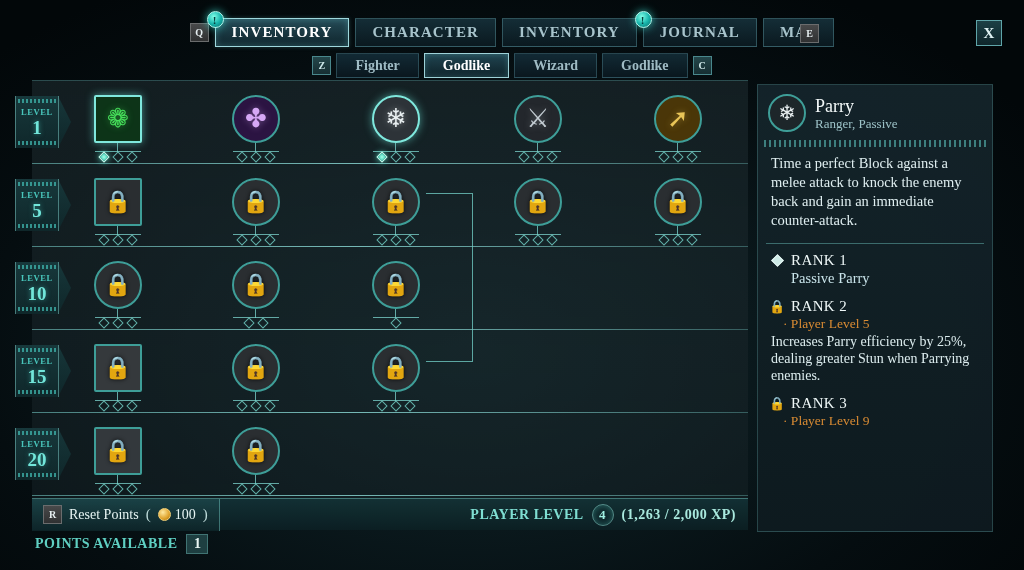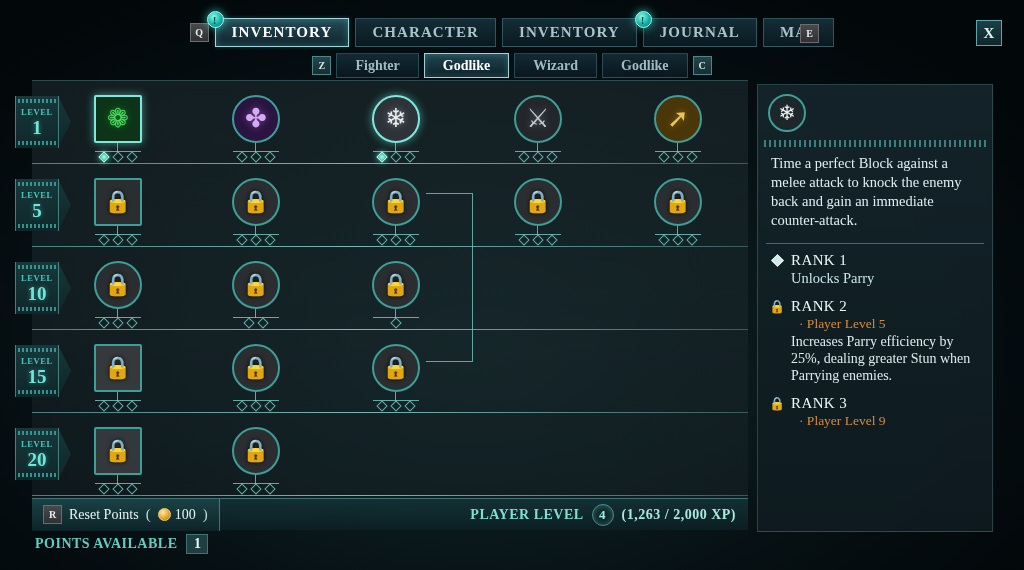--- a/index.html
+++ b/index.html
@@ -244,22 +244,22 @@
   }
   .drule { height:1px; margin:4px 8px; background:rgba(110,200,195,.45); }
   .ddesc { padding:7px 13px 9px 13px; color:#dfeef0; font-size:14.5px; line-height:19px; }
   .dranks { padding:4px 13px 0 13px; }
   .rank { margin-bottom: 11px; }
   .rankhead { display:flex; align-items:center; gap:7px; }
   .rankname { color:#eef7f7; font-size:15px; letter-spacing:.4px; }
   .rankicon { width:13px; height:13px; display:flex; align-items:center; justify-content:center; flex:none; }
   .diamond-pip { width:9px; height:9px; transform:rotate(45deg); border:1.5px solid #e7f6f4; background:#cdeae6; }
   .lock-glyph { color:#d99a32; font-size:13px; line-height:13px; }
-  .rankreq { color:#d98b33; font-size:13.5px; line-height:18px; margin-left:28px; }
-  .ranktext { color:#dcecee; font-size:14px; line-height:17px; margin-left:20px; }
+  .rankreq { color:#d98b33; font-size:13.5px; line-height:18px; margin-left:12px; }
+  .ranktext { color:#dcecee; font-size:14px; line-height:17px; }
   .rank1text { color:#c9e4ea; font-size:14.5px; line-height:18px; margin-left:20px; }
 </style>
 </head>
 <body>
 
 <div id="root">
 
   <div class="topnav">
     <div class="keycap">Q</div>
     <div id="main-tabs" style="display:flex;gap:6px;align-items:center;">
@@ -580,33 +580,37 @@
   <div class="pointsavail">
     <span class="pa-lbl">POINTS AVAILABLE</span>
     <span class="pa-val">1</span>
   </div>
 
   <div class="detail">
     <div class="dhead">
       <div class="dicon">
         <span style="color:#e9eff1;">❄</span>
       </div>
+      <div>
+        <div class="dtitle">Parry</div>
+        <div class="dsub">Ranger, Passive</div>
+      </div>
     </div>
     <div class="dorn"></div>
     <div class="ddesc">Time a perfect Block against a melee attack to knock the enemy back and gain an immediate counter-attack.</div>
     <div class="drule"></div>
     <div class="dranks" id="rank-list">
         <div class="rank">
           <div class="rankhead">
             <div class="rankicon">
               <div class="diamond-pip"></div>
             </div>
             <div class="rankname">RANK 1</div>
           </div>
-          <div class="rank1text">Unlocks Parry</div>
+          <div class="rank1text">Passive Parry</div>
         </div>
         <div class="rank">
           <div class="rankhead">
             <div class="rankicon">
               <span class="lock-glyph">🔒</span>
             </div>
             <div class="rankname">RANK 2</div>
           </div>
           <div class="rankreq">· Player Level 5</div>
           <div class="ranktext">Increases Parry efficiency by 25%, dealing greater Stun when Parrying enemies.</div>

